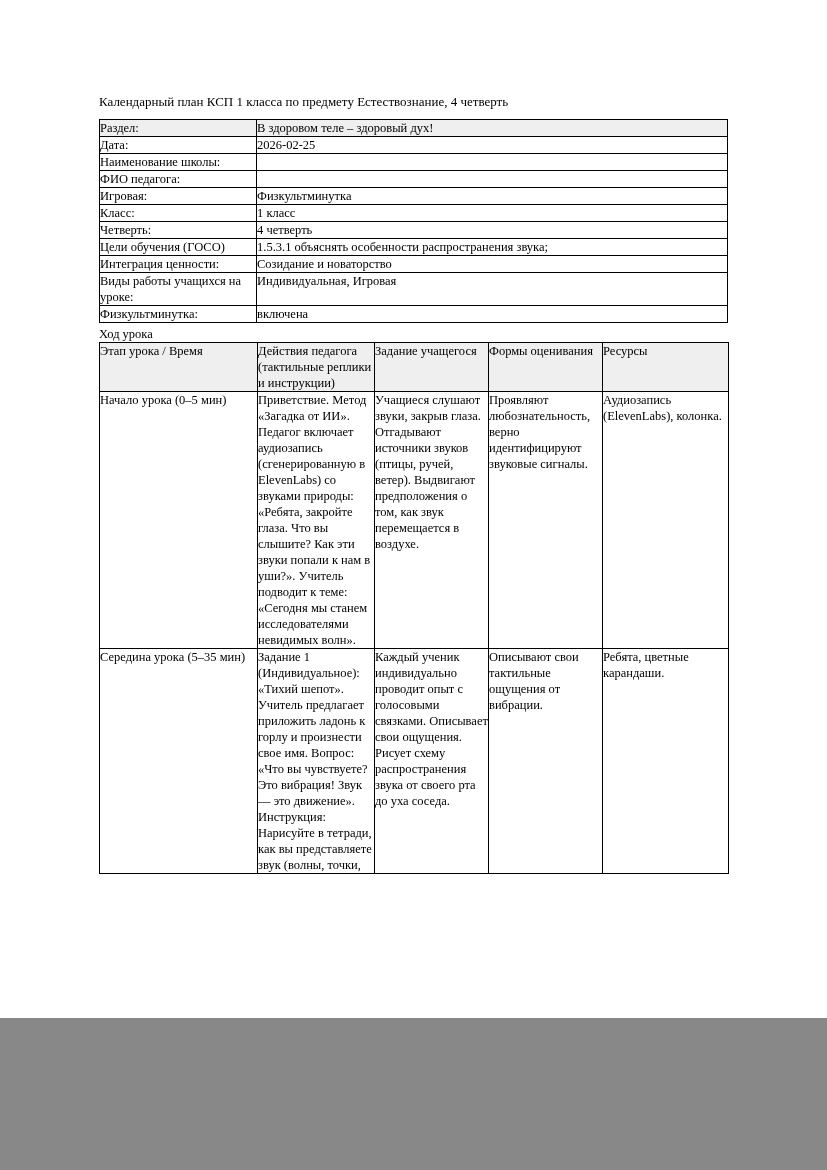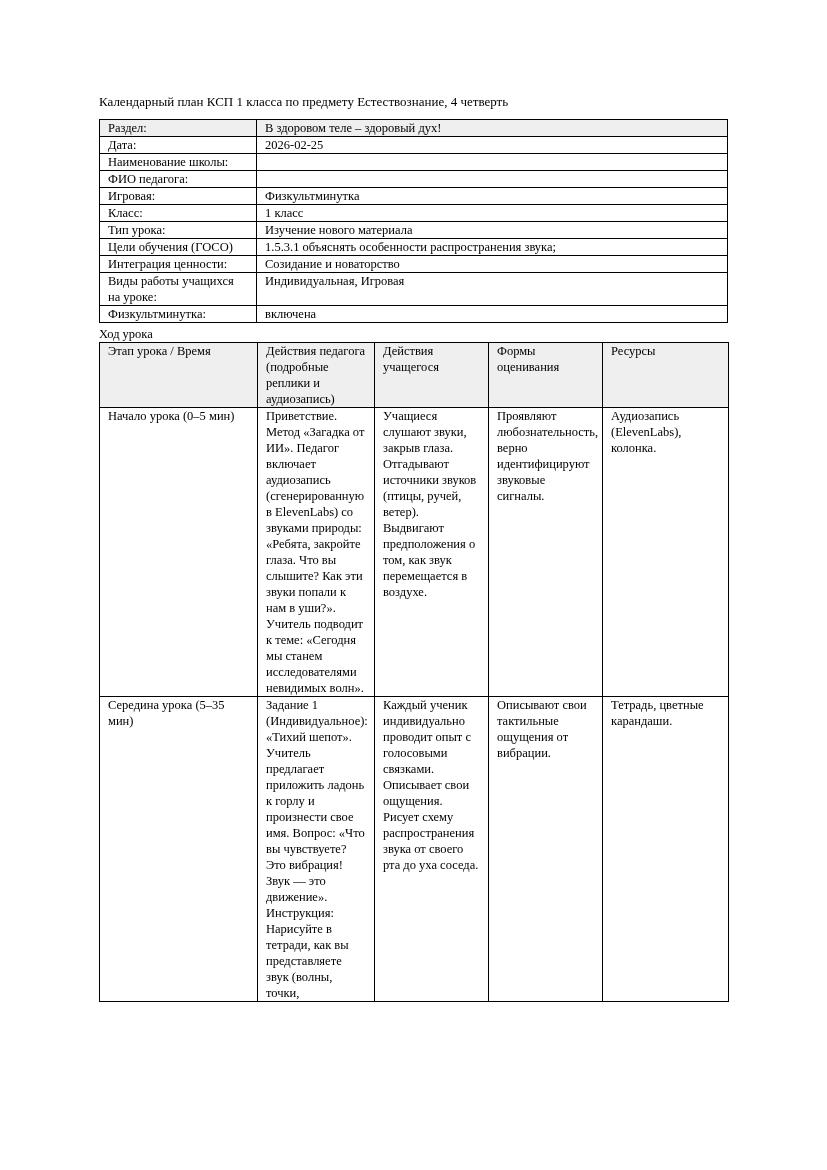--- a/index.html
+++ b/index.html
@@ -9,21 +9,21 @@
     --header-bg:#efefef;
   }
   *{box-sizing:border-box;}
   html,body{margin:0;padding:0;}
   body{
     background:#888;
     font-family:"Liberation Serif","DejaVu Serif",serif;
   }
   .page{
     width:827px;
-    height:1170px;
+    height:1018px;
     background:var(--page-bg);
     color:var(--text-color);
     position:relative;
     overflow:hidden;
     margin:0 auto;
   }
   .content{
     position:absolute;
     left:99px;
     top:94px;
@@ -37,21 +37,21 @@
   }
   table{
     width:100%;
     border-collapse:collapse;
     table-layout:fixed;
     font-size:12.5px;
     line-height:16px;
   }
   td,th{
     border:1px solid var(--border-color);
-    padding:0 8px;
+    padding:0 0;
     vertical-align:top;
     text-align:left;
     font-weight:normal;
     overflow:hidden;
   }
   tr.header-row td,
   table.lesson thead th{
     background:var(--header-bg);
   }
   .flow-label{
@@ -98,22 +98,22 @@
           </tr>
           <tr>
             <td>Игровая:</td>
             <td>Физкультминутка</td>
           </tr>
           <tr>
             <td>Класс:</td>
             <td>1 класс</td>
           </tr>
           <tr>
-            <td>Тип урока:</td>
-            <td>Изучение нового материала</td>
+            <td>Четверть:</td>
+            <td>4 четверть</td>
           </tr>
           <tr>
             <td>Цели обучения (ГОСО)</td>
             <td>1.5.3.1 объяснять особенности распространения звука;</td>
           </tr>
           <tr>
             <td>Интеграция ценности:</td>
             <td>Созидание и новаторство</td>
           </tr>
           <tr>
@@ -133,38 +133,38 @@
       <colgroup>
         <col class="lc1">
           <col class="lc2">
           <col class="lc3">
           <col class="lc4">
           <col class="lc5">
       </colgroup>
       <thead>
         <tr id="lesson-head">
             <th>Этап урока / Время</th>
-            <th>Действия педагога (подробные реплики и аудиозапись)</th>
-            <th>Действия учащегося</th>
+            <th>Действия педагога (тактильные реплики и инструкции)</th>
+            <th>Задание учащегося</th>
             <th>Формы оценивания</th>
             <th>Ресурсы</th>
           </tr>
       </thead>
       <tbody id="lesson-body">
           <tr>
             <td>Начало урока (0–5 мин)</td>
             <td>Приветствие. Метод «Загадка от ИИ». Педагог включает аудиозапись (сгенерированную в ElevenLabs) со звуками природы: «Ребята, закройте глаза. Что вы слышите? Как эти звуки попали к нам в уши?». Учитель подводит к теме: «Сегодня мы станем исследователями невидимых волн».</td>
             <td>Учащиеся слушают звуки, закрыв глаза. Отгадывают источники звуков (птицы, ручей, ветер). Выдвигают предположения о том, как звук перемещается в воздухе.</td>
             <td>Проявляют любознательность, верно идентифицируют звуковые сигналы.</td>
             <td>Аудиозапись (ElevenLabs), колонка.</td>
           </tr>
           <tr>
             <td>Середина урока (5–35 мин)</td>
             <td>Задание 1 (Индивидуальное): «Тихий шепот». Учитель предлагает приложить ладонь к горлу и произнести свое имя. Вопрос: «Что вы чувствуете? Это вибрация! Звук — это движение». Инструкция: Нарисуйте в тетради, как вы представляете звук (волны, точки,</td>
             <td>Каждый ученик индивидуально проводит опыт с голосовыми связками. Описывает свои ощущения. Рисует схему распространения звука от своего рта до уха соседа.</td>
             <td>Описывают свои тактильные ощущения от вибрации.</td>
-            <td>Тетрадь, цветные карандаши.</td>
+            <td>Ребята, цветные карандаши.</td>
           </tr>
         </tbody>
     </table>
 
   </div>
 </div>
 
 </body></html>

